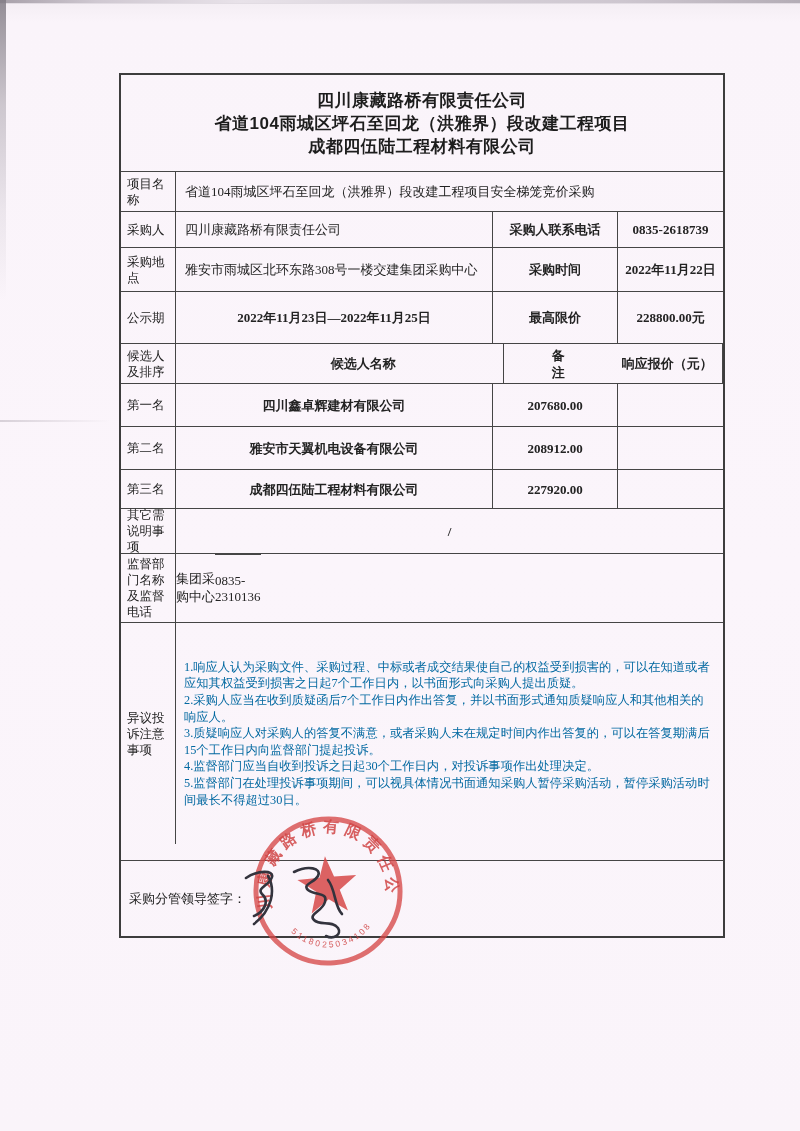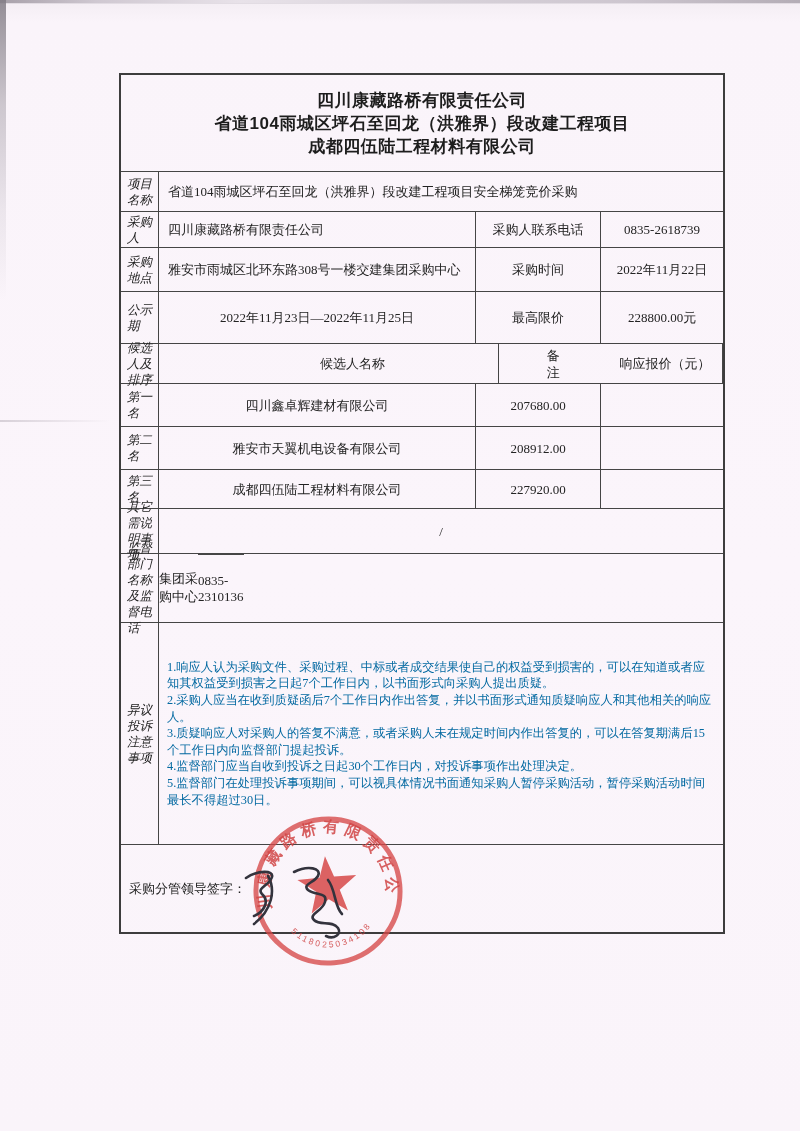--- a/index.html
+++ b/index.html
@@ -26,44 +26,44 @@
 
   .doc-table{
     position:absolute;left:119px;top:73px;width:606px;
     box-sizing:border-box;border:2px solid #3d3d3d;
     background:transparent;
   }
   .row{display:flex;border-top:1px solid #454545;box-sizing:border-box;}
   .row:first-child{border-top:none;}
   .cell{box-sizing:border-box;display:flex;align-items:center;}
   .cell.rb{border-right:1px solid #454545;}
-  .lbl{width:38px;padding:2px 6px;font-size:12.5px;line-height:16px;flex-shrink:0;font-style:italic;}
+  .lbl{width:55px;padding:2px 6px;font-size:12.5px;line-height:16px;flex-shrink:0;}
   .c2{width:317px;}
   .c3{width:125px;}
   .c4{flex:1;}
-  .center{justify-content:center;text-align:center;}
+  .center{justify-content:center;text-align:center;font-weight:bold;}
   .left-pad{padding:2px 9px;}
   .fs13{font-size:13px;line-height:17px;}
 
   .title-row{height:96px;flex-direction:column;justify-content:center;align-items:center;}
   .title-line{
     font-family:"Liberation Sans","DejaVu Sans",sans-serif;
     font-weight:bold;font-size:17px;line-height:23px;color:#1d1d1d;
     text-align:center;letter-spacing:.5px;
   }
   .h40{height:40px;} .h36{height:36px;} .h44{height:44px;} .h52{height:52px;}
   .h40b{height:40px;gap:48px;} .h43{height:43px;} .h39{height:39px;} .h45{height:45px;}
   .sup-row{height:69px;}
   .sup-right{flex:1;display:flex;flex-direction:row;}
   .sup-sub{flex-basis:39px;box-sizing:border-box;display:flex;align-items:center;justify-content:center;font-size:13px;}
   .sup-sub+.sup-sub{border-top:1px solid #454545;flex-basis:29px;}
   .obj-row{height:222px;}
   .obj-cell{flex:1;display:flex;flex-direction:column;justify-content:center;padding:4px 8px 4px 8px;}
   .obj-item{font-size:12.3px;line-height:16.6px;text-align:left;color:#0369a1;}
-  .sign-row{height:88px;}
+  .sign-row{height:76px;margin-top:16px;}
   .sign-cell{flex:1;padding:0 0 0 8px;font-size:13px;align-items:center;display:flex;}
 
   .seal{position:absolute;left:250px;top:813px;width:156px;height:156px;transform:rotate(-5deg);pointer-events:none;}
   .signature{position:absolute;left:232px;top:852px;width:140px;height:92px;pointer-events:none;}
 </style>
 </head>
 <body>
 
 <div class="scan-top"></div>
 <div class="scan-left"></div>

